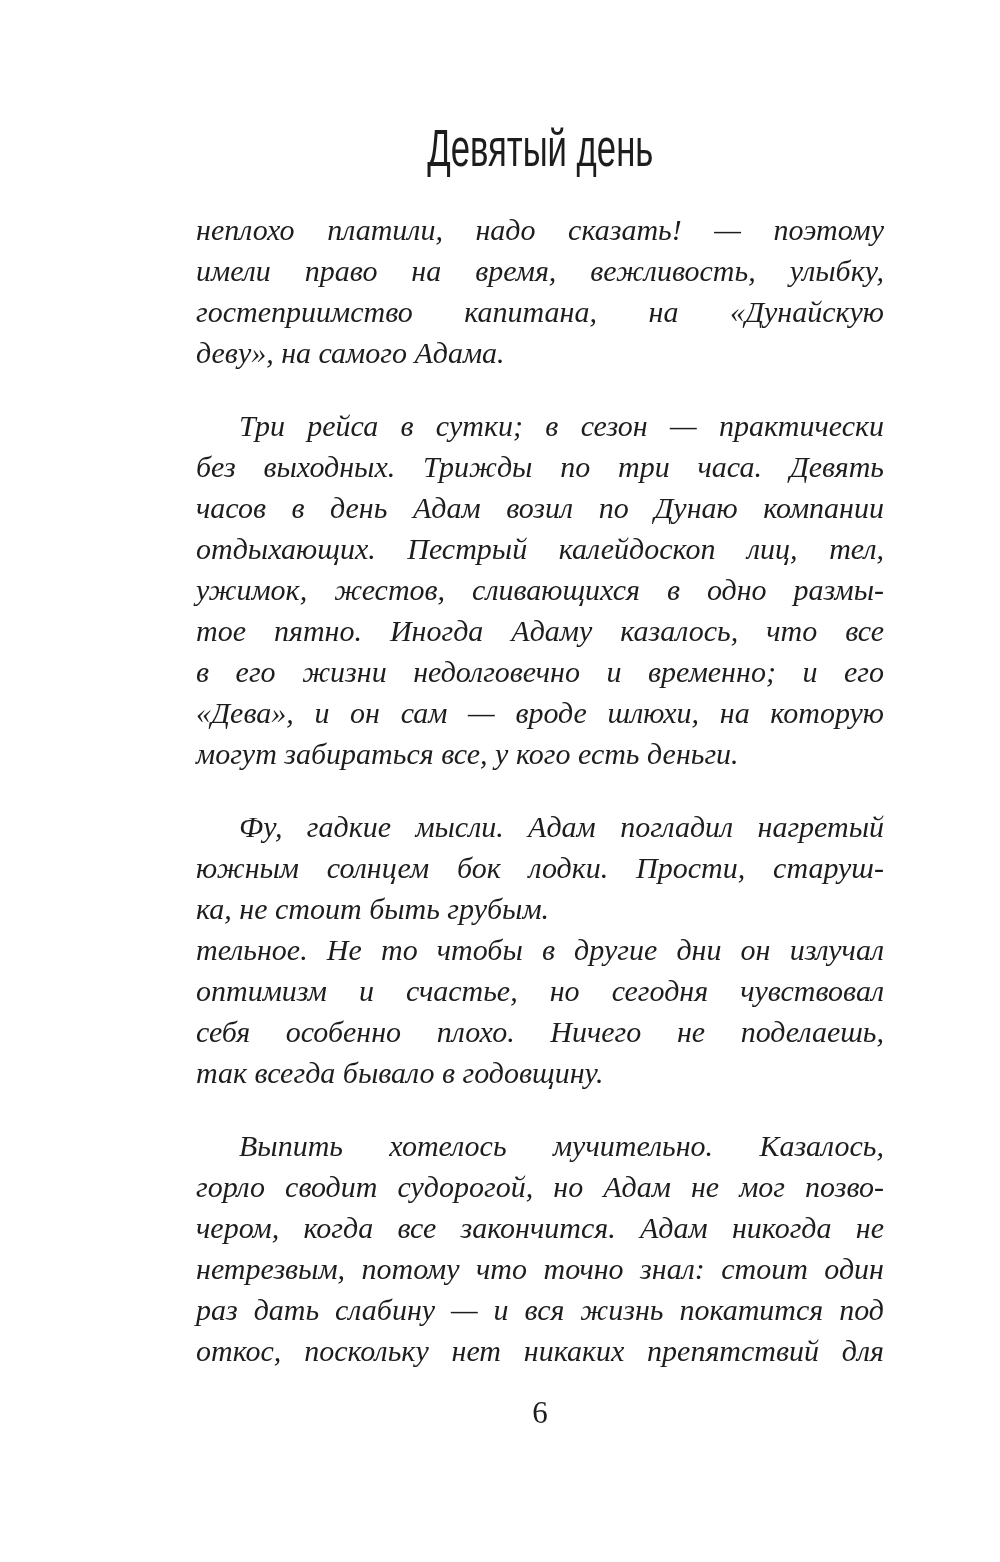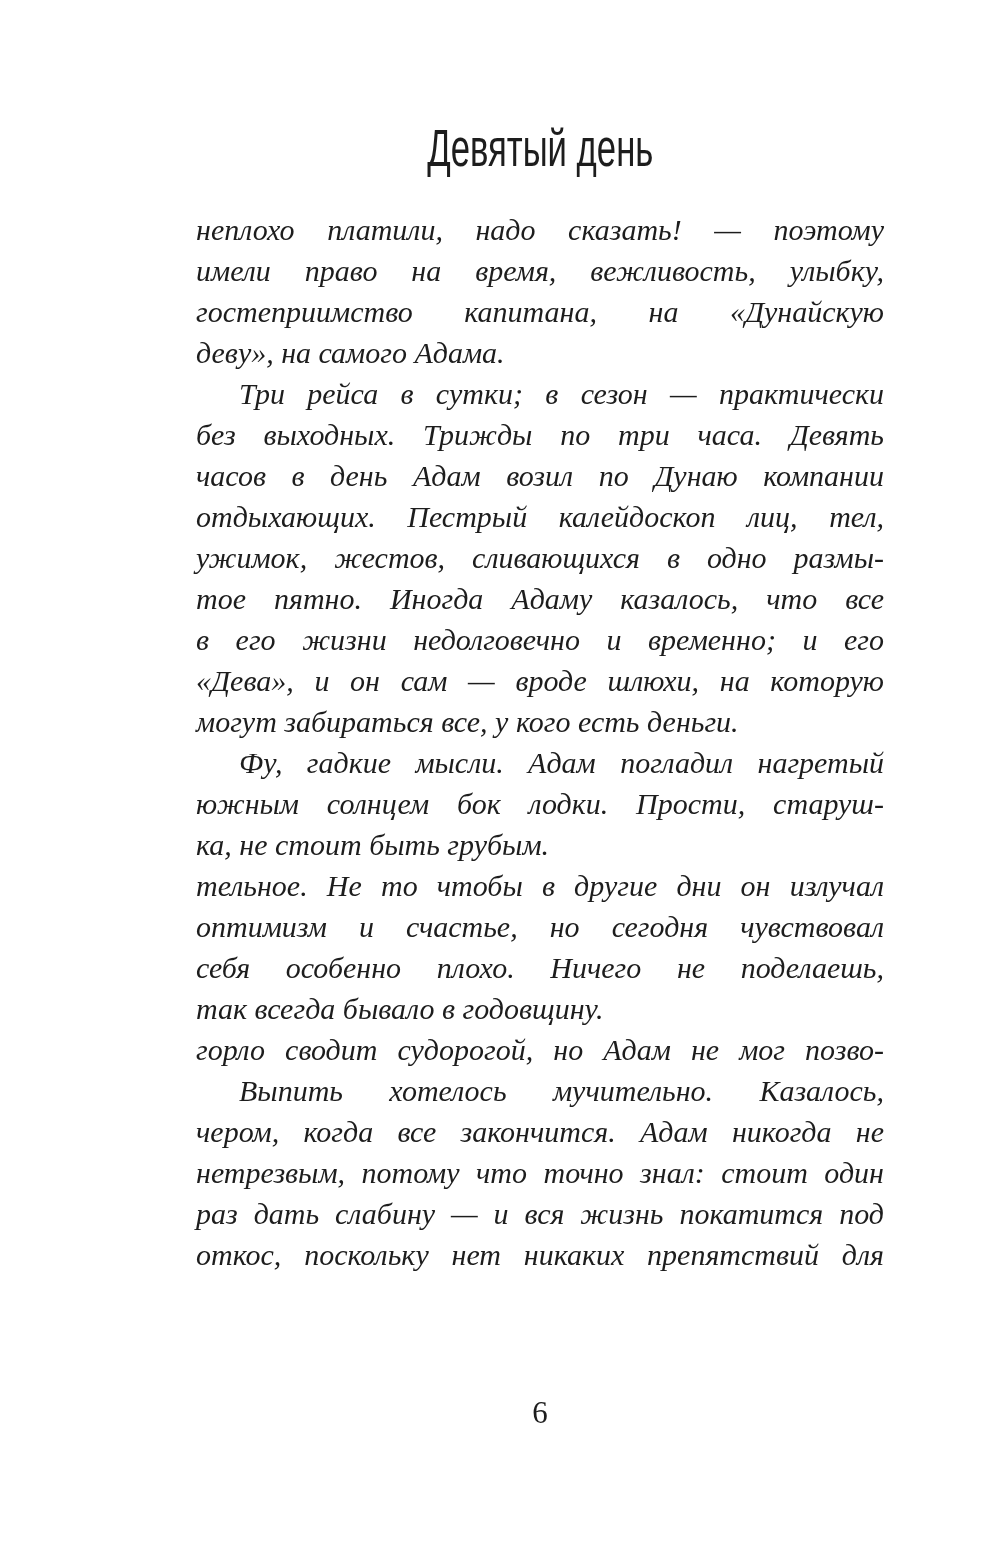--- a/index.html
+++ b/index.html
@@ -49,20 +49,21 @@
     height: 41px;
     overflow: visible;
     white-space: nowrap;
     font-style: italic;
   }
   .line.para-last {
     text-align-last: left;
   }
   .line.indent {
     text-indent: 43px;
+    margin-top: 32px;
   }
   .page-number {
     position: absolute;
     left: 196px;
     top: 1392px;
     width: 688px;
     text-align: center;
     font-family: "Liberation Serif", serif;
     font-size: 31px;
     line-height: 41px;
@@ -91,22 +92,22 @@
       <div class="line">в его жизни недолговечно и временно; и его</div>
       <div class="line">«Дева», и он сам — вроде шлюхи, на которую</div>
       <div class="line para-last">могут забираться все, у кого есть деньги.</div>
       <div class="line indent">Фу, гадкие мысли. Адам погладил нагретый</div>
       <div class="line">южным солнцем бок лодки. Прости, старуш-</div>
       <div class="line para-last">ка, не стоит быть грубым.</div>
       <div class="line">тельное. Не то чтобы в другие дни он излучал</div>
       <div class="line">оптимизм и счастье, но сегодня чувствовал</div>
       <div class="line">себя особенно плохо. Ничего не поделаешь,</div>
       <div class="line para-last">так всегда бывало в годовщину.</div>
+      <div class="line indent">Выпить хотелось мучительно. Казалось,</div>
       <div class="line">горло сводит судорогой, но Адам не мог позво-</div>
-      <div class="line indent">Выпить хотелось мучительно. Казалось,</div>
       <div class="line">чером, когда все закончится. Адам никогда не</div>
       <div class="line">нетрезвым, потому что точно знал: стоит один</div>
       <div class="line">раз дать слабину — и вся жизнь покатится под</div>
       <div class="line">откос, поскольку нет никаких препятствий для</div>
     </div>
 
   <div class="page-number">6</div>
 </div>
 
 </body></html>

